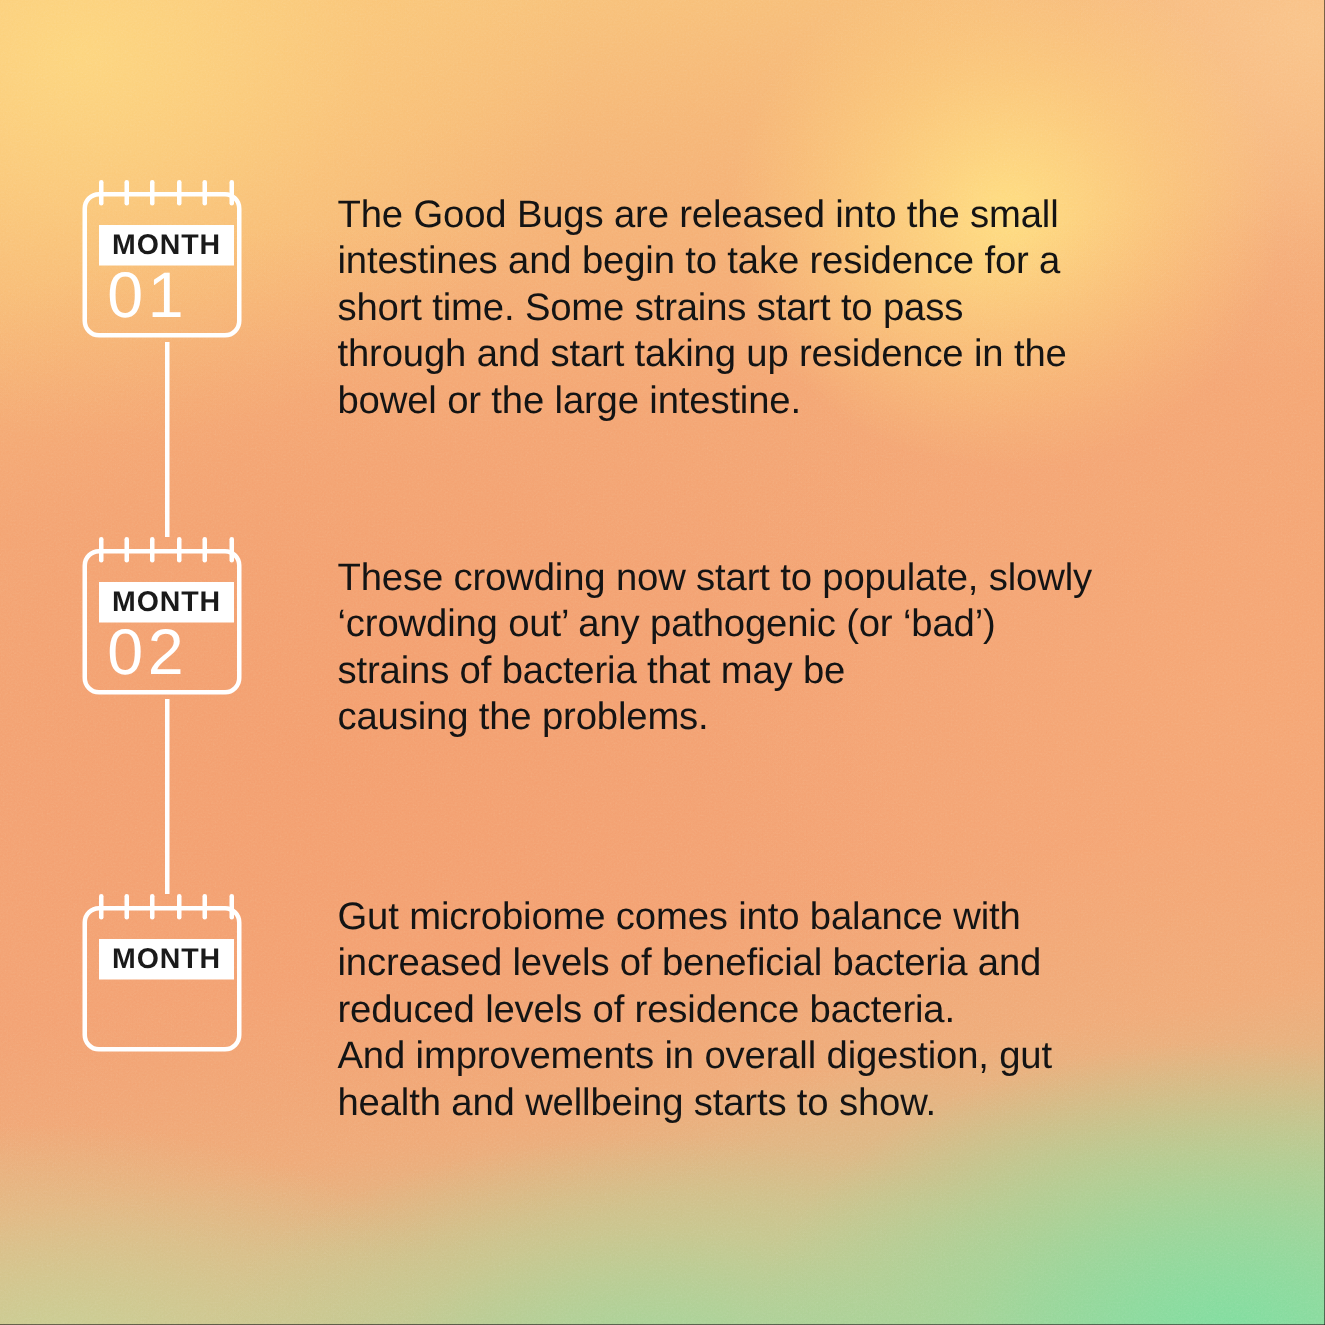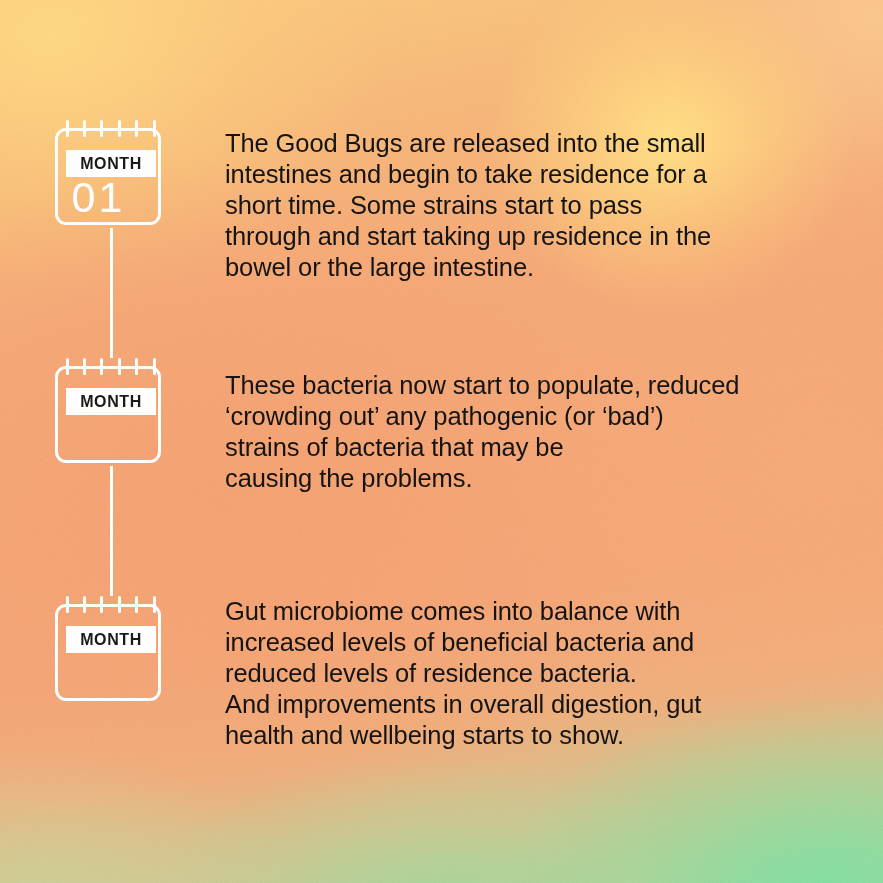--- a/index.html
+++ b/index.html
@@ -159,21 +159,21 @@
     top: 30px;
     width: 90px;
     height: 27px;
     background: #ffffff;
     display: flex;
     align-items: center;
     justify-content: center;
   }
   .cal-month-text {
     color: #1a1a1a;
-    font-size: 16px;
+    font-size: 19px;
     font-weight: 700;
     letter-spacing: 0.6px;
     line-height: 1;
   }
   .cal-number {
     position: absolute;
     left: 0;
     top: 56px;
     width: 87px;
     text-align: center;
@@ -258,22 +258,23 @@
           <div class="cal-ring" style="left:17px"></div>
           <div class="cal-ring" style="left:34px"></div>
           <div class="cal-ring" style="left:52px"></div>
           <div class="cal-ring" style="left:69px"></div>
           <div class="cal-ring" style="left:87px"></div>
         </div>
         <div class="cal-body"></div>
         <div class="cal-month-band">
           <span class="cal-month-text">MONTH</span>
         </div>
+        <div class="cal-number">02</div>
       </div>
-      <div class="step-text" id="step-text-2">These bacteria now start to populate, reduced
+      <div class="step-text" id="step-text-2">These crowding now start to populate, slowly
 ‘crowding out’ any pathogenic (or ‘bad’)
 strains of bacteria that may be
 causing the problems.</div>
     </div>
 
     <div class="milestone" id="milestone-3">
       <div class="calendar">
         <div class="cal-rings">
           <div class="cal-ring" style="left:0px"></div>
           <div class="cal-ring" style="left:17px"></div>

